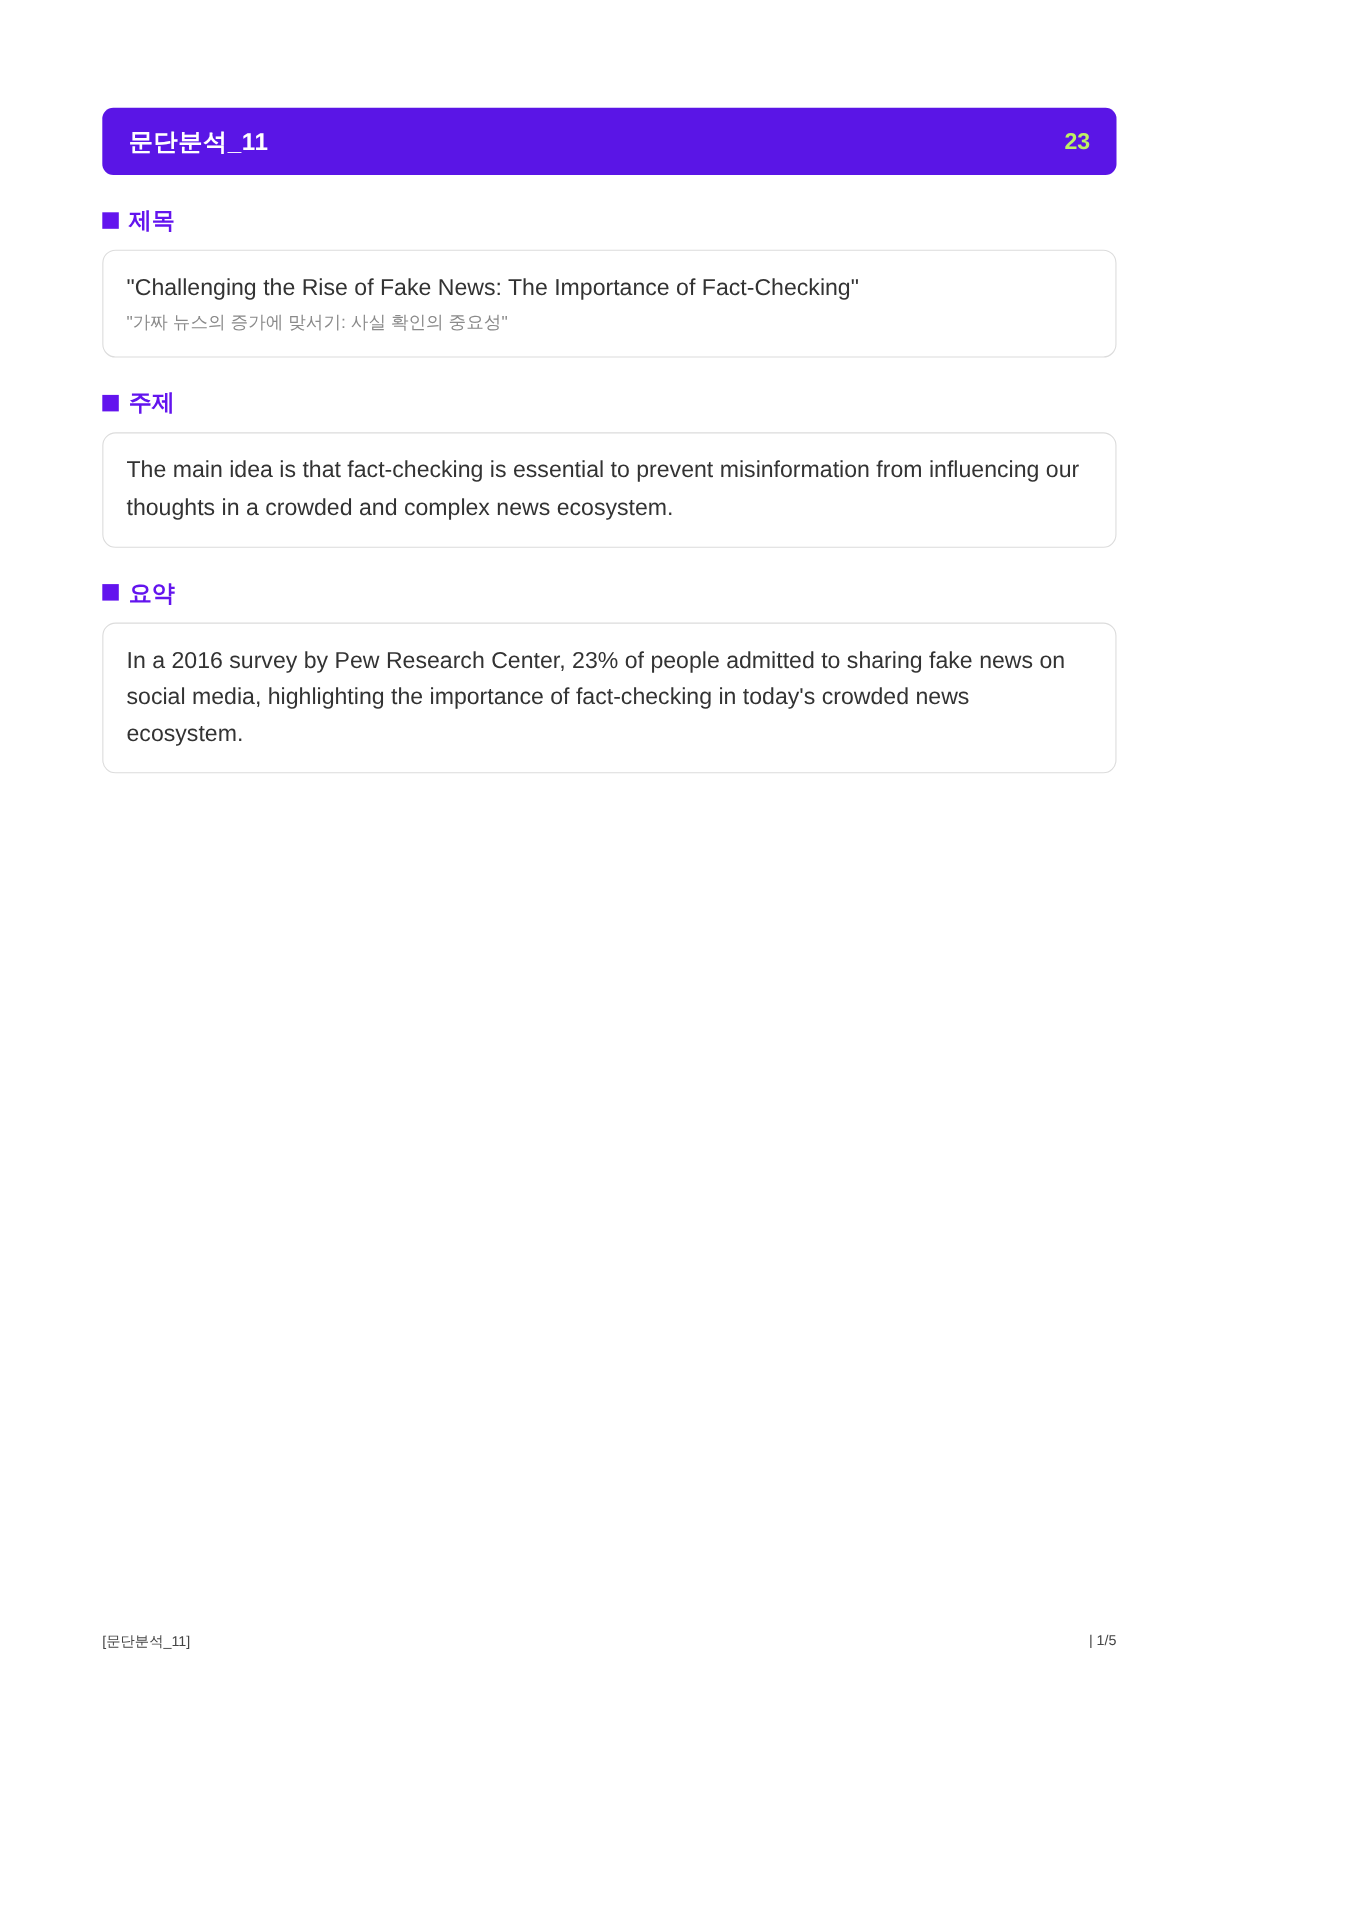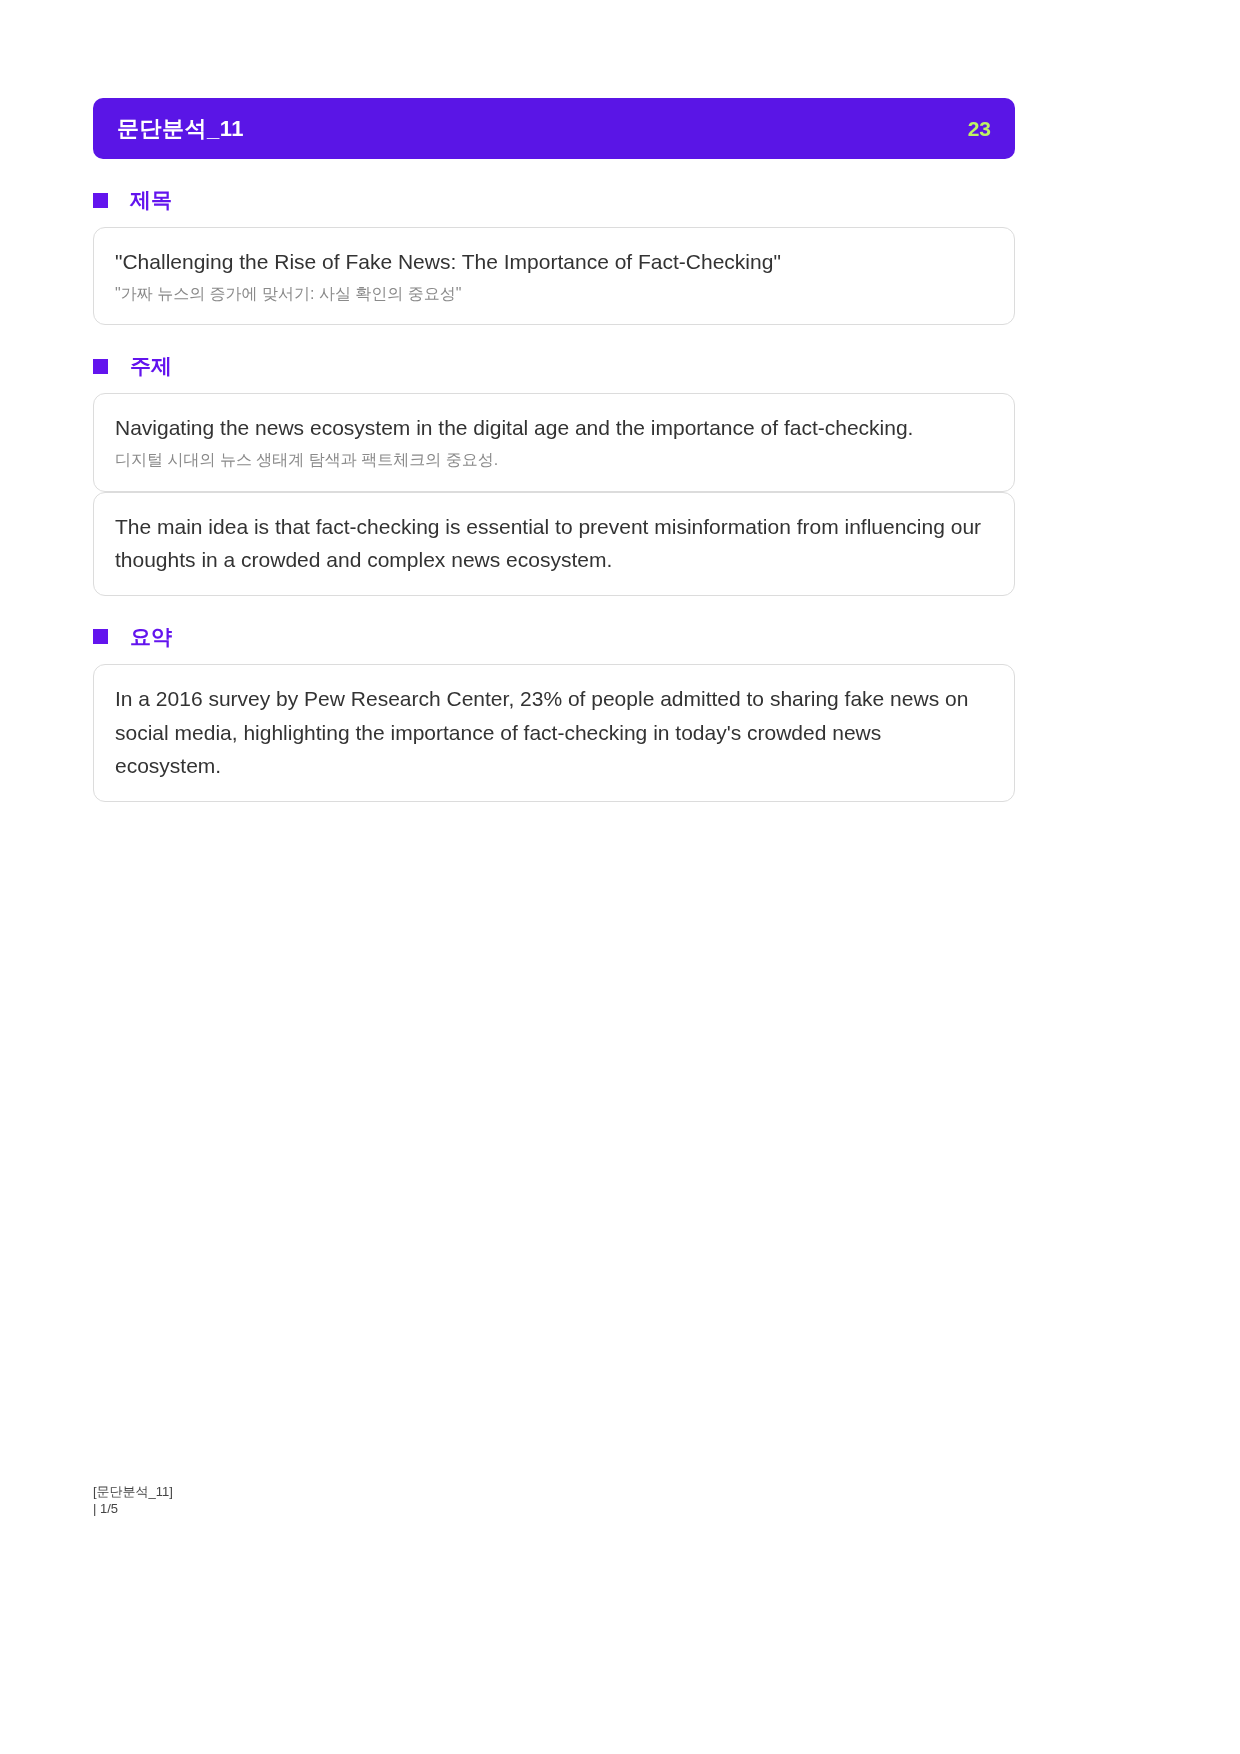--- a/index.html
+++ b/index.html
@@ -39,21 +39,21 @@
     letter-spacing: 0.5px;
   }
   .header-bar .pageno {
     color: #bef264;
     font-size: 21px;
     font-weight: bold;
   }
   .section-heading {
     display: flex;
     align-items: center;
-    gap: 22px;
+    gap: 9px;
     margin-top: 27px;
     margin-bottom: 13px;
     color: #6314ee;
     font-size: 21px;
     font-weight: bold;
   }
   .section-heading .bullet {
     width: 15px;
     height: 15px;
     background: #6314ee;
@@ -80,21 +80,20 @@
   }
   .footer {
     position: absolute;
     left: 93px;
     right: 93px;
     top: 1483px;
     display: flex;
     justify-content: space-between;
     color: #444444;
     font-size: 13px;
-    flex-direction: column;
   }
 </style>
 </head>
 <body>
 
 <div class="page">
   <div class="content">
 
     <div class="header-bar">
       <span class="title">문단분석_11</span>
@@ -107,24 +106,20 @@
     </div>
     <div class="card">
       <div class="en">"Challenging the Rise of Fake News: The Importance of Fact-Checking"</div>
       <div class="ko">"가짜 뉴스의 증가에 맞서기: 사실 확인의 중요성"</div>
     </div>
 
     <div class="section-heading">
       <span class="bullet"></span>
       <span>주제</span>
     </div>
-    <div class="card">
-      <div class="en">Navigating the news ecosystem in the digital age and the importance of fact-checking.</div>
-      <div class="ko">디지털 시대의 뉴스 생태계 탐색과 팩트체크의 중요성.</div>
-    </div>
 
     <div class="card">
       <div class="en">The main idea is that fact-checking is essential to prevent misinformation from influencing our thoughts in a crowded and complex news ecosystem.</div>
     </div>
 
     <div class="section-heading">
       <span class="bullet"></span>
       <span>요약</span>
     </div>
     <div class="card">

